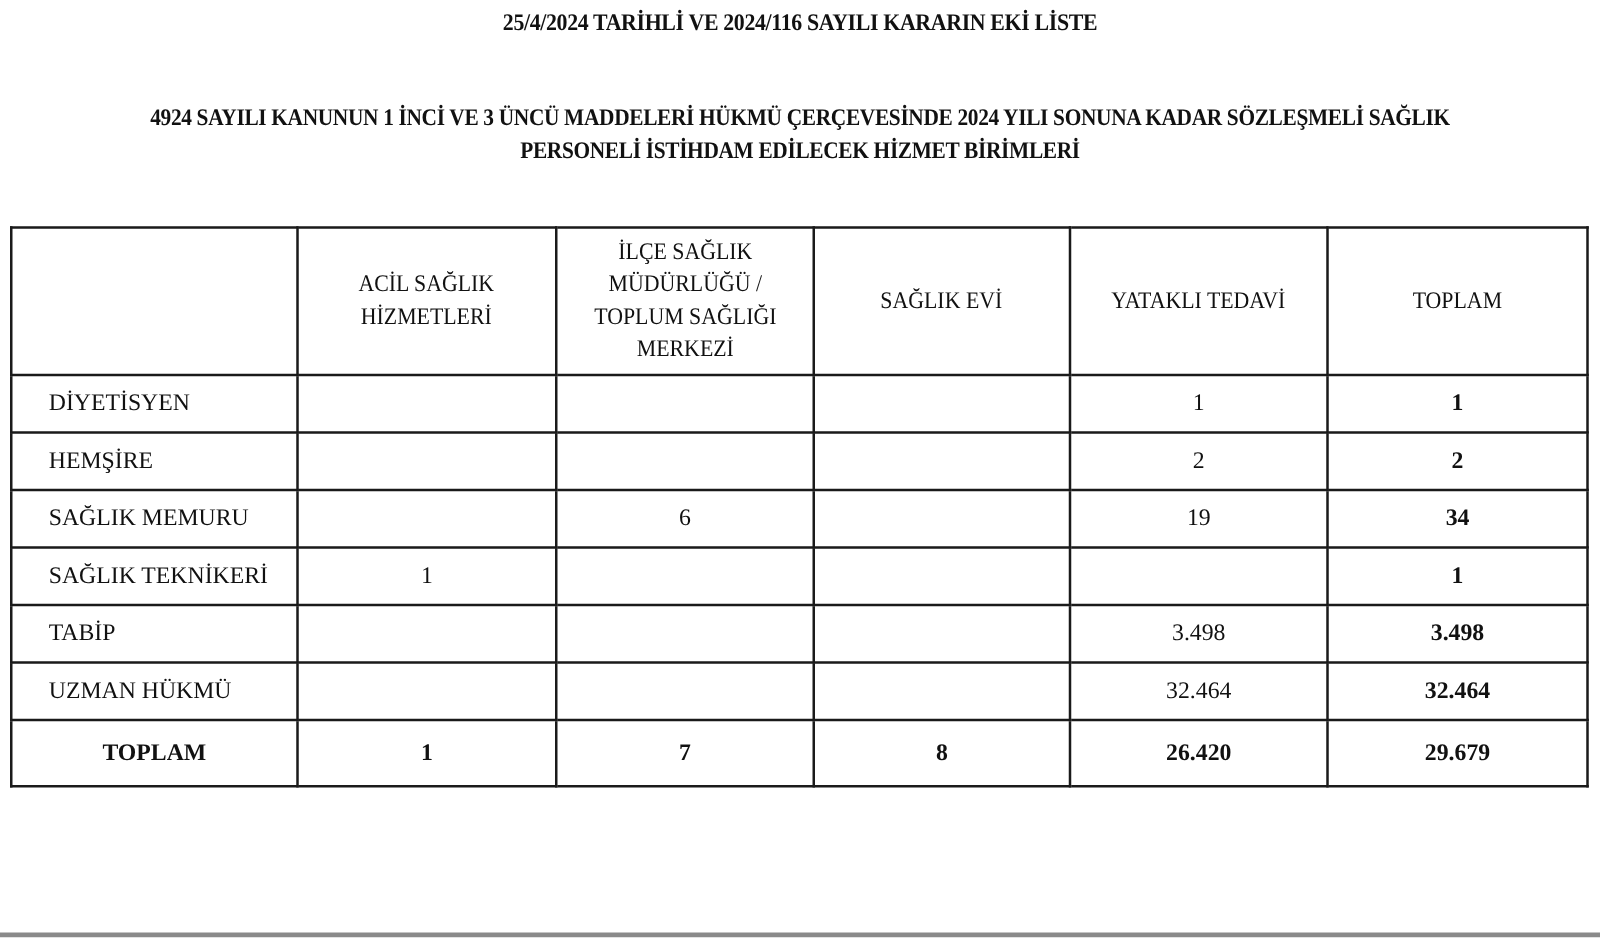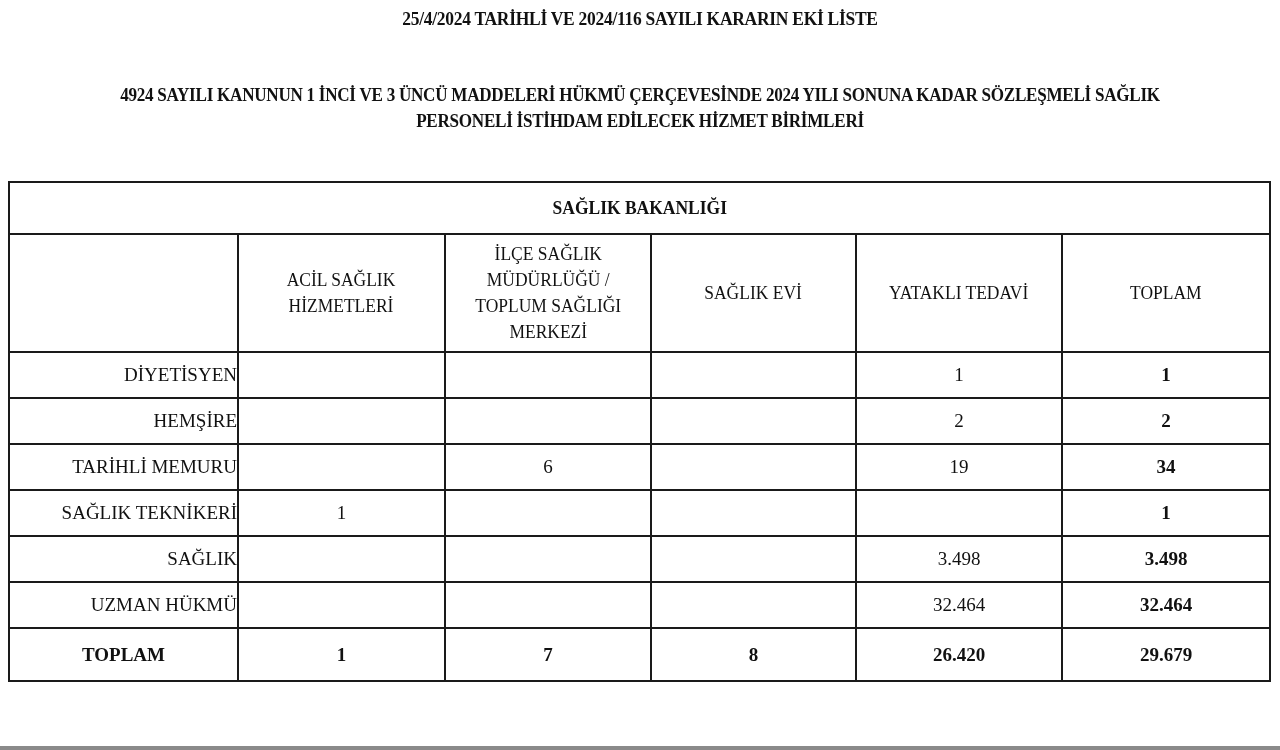--- a/index.html
+++ b/index.html
@@ -64,21 +64,21 @@
     }
     .header-row th {
       height: 116px;
       font-weight: normal;
       font-size: 19px;
       line-height: 26px;
     }
     .header-row th .lines span { display: block; }
     .data-row td { height: 44px; }
     .data-row td.label {
-      text-align: right;
+      text-align: left;
       padding-left: 29px;
       font-weight: normal;
     }
     .data-row td.total { font-weight: bold; }
     .total-row td {
       height: 51px;
       font-weight: bold;
     }
     .bottom-rule {
       position: absolute;
@@ -108,25 +108,20 @@
 <table class="main">
   <colgroup>
     <col style="width:229px">
     <col style="width:207px">
     <col style="width:206px">
     <col style="width:205px">
     <col style="width:206px">
     <col style="width:208px">
   </colgroup>
   <thead>
-    <tr class="ministry-row">
-      <th colspan="6">
-        <span class="text-squeeze">SAĞLIK BAKANLIĞI</span>
-      </th>
-    </tr>
     <tr class="header-row">
       <th></th>
       <th>
         <div class="lines text-squeeze">
           <span>ACİL SAĞLIK</span>
           <span>HİZMETLERİ</span>
         </div>
       </th>
       <th>
         <div class="lines text-squeeze">
@@ -164,37 +159,37 @@
     </tr>
     <tr class="data-row">
       <td class="label">HEMŞİRE</td>
       <td></td>
       <td></td>
       <td></td>
       <td>2</td>
       <td class="total">2</td>
     </tr>
     <tr class="data-row">
-      <td class="label">TARİHLİ MEMURU</td>
+      <td class="label">SAĞLIK MEMURU</td>
       <td></td>
       <td>6</td>
       <td></td>
       <td>19</td>
       <td class="total">34</td>
     </tr>
     <tr class="data-row">
       <td class="label">SAĞLIK TEKNİKERİ</td>
       <td>1</td>
       <td></td>
       <td></td>
       <td></td>
       <td class="total">1</td>
     </tr>
     <tr class="data-row">
-      <td class="label">SAĞLIK</td>
+      <td class="label">TABİP</td>
       <td></td>
       <td></td>
       <td></td>
       <td>3.498</td>
       <td class="total">3.498</td>
     </tr>
     <tr class="data-row">
       <td class="label">UZMAN HÜKMÜ</td>
       <td></td>
       <td></td>

